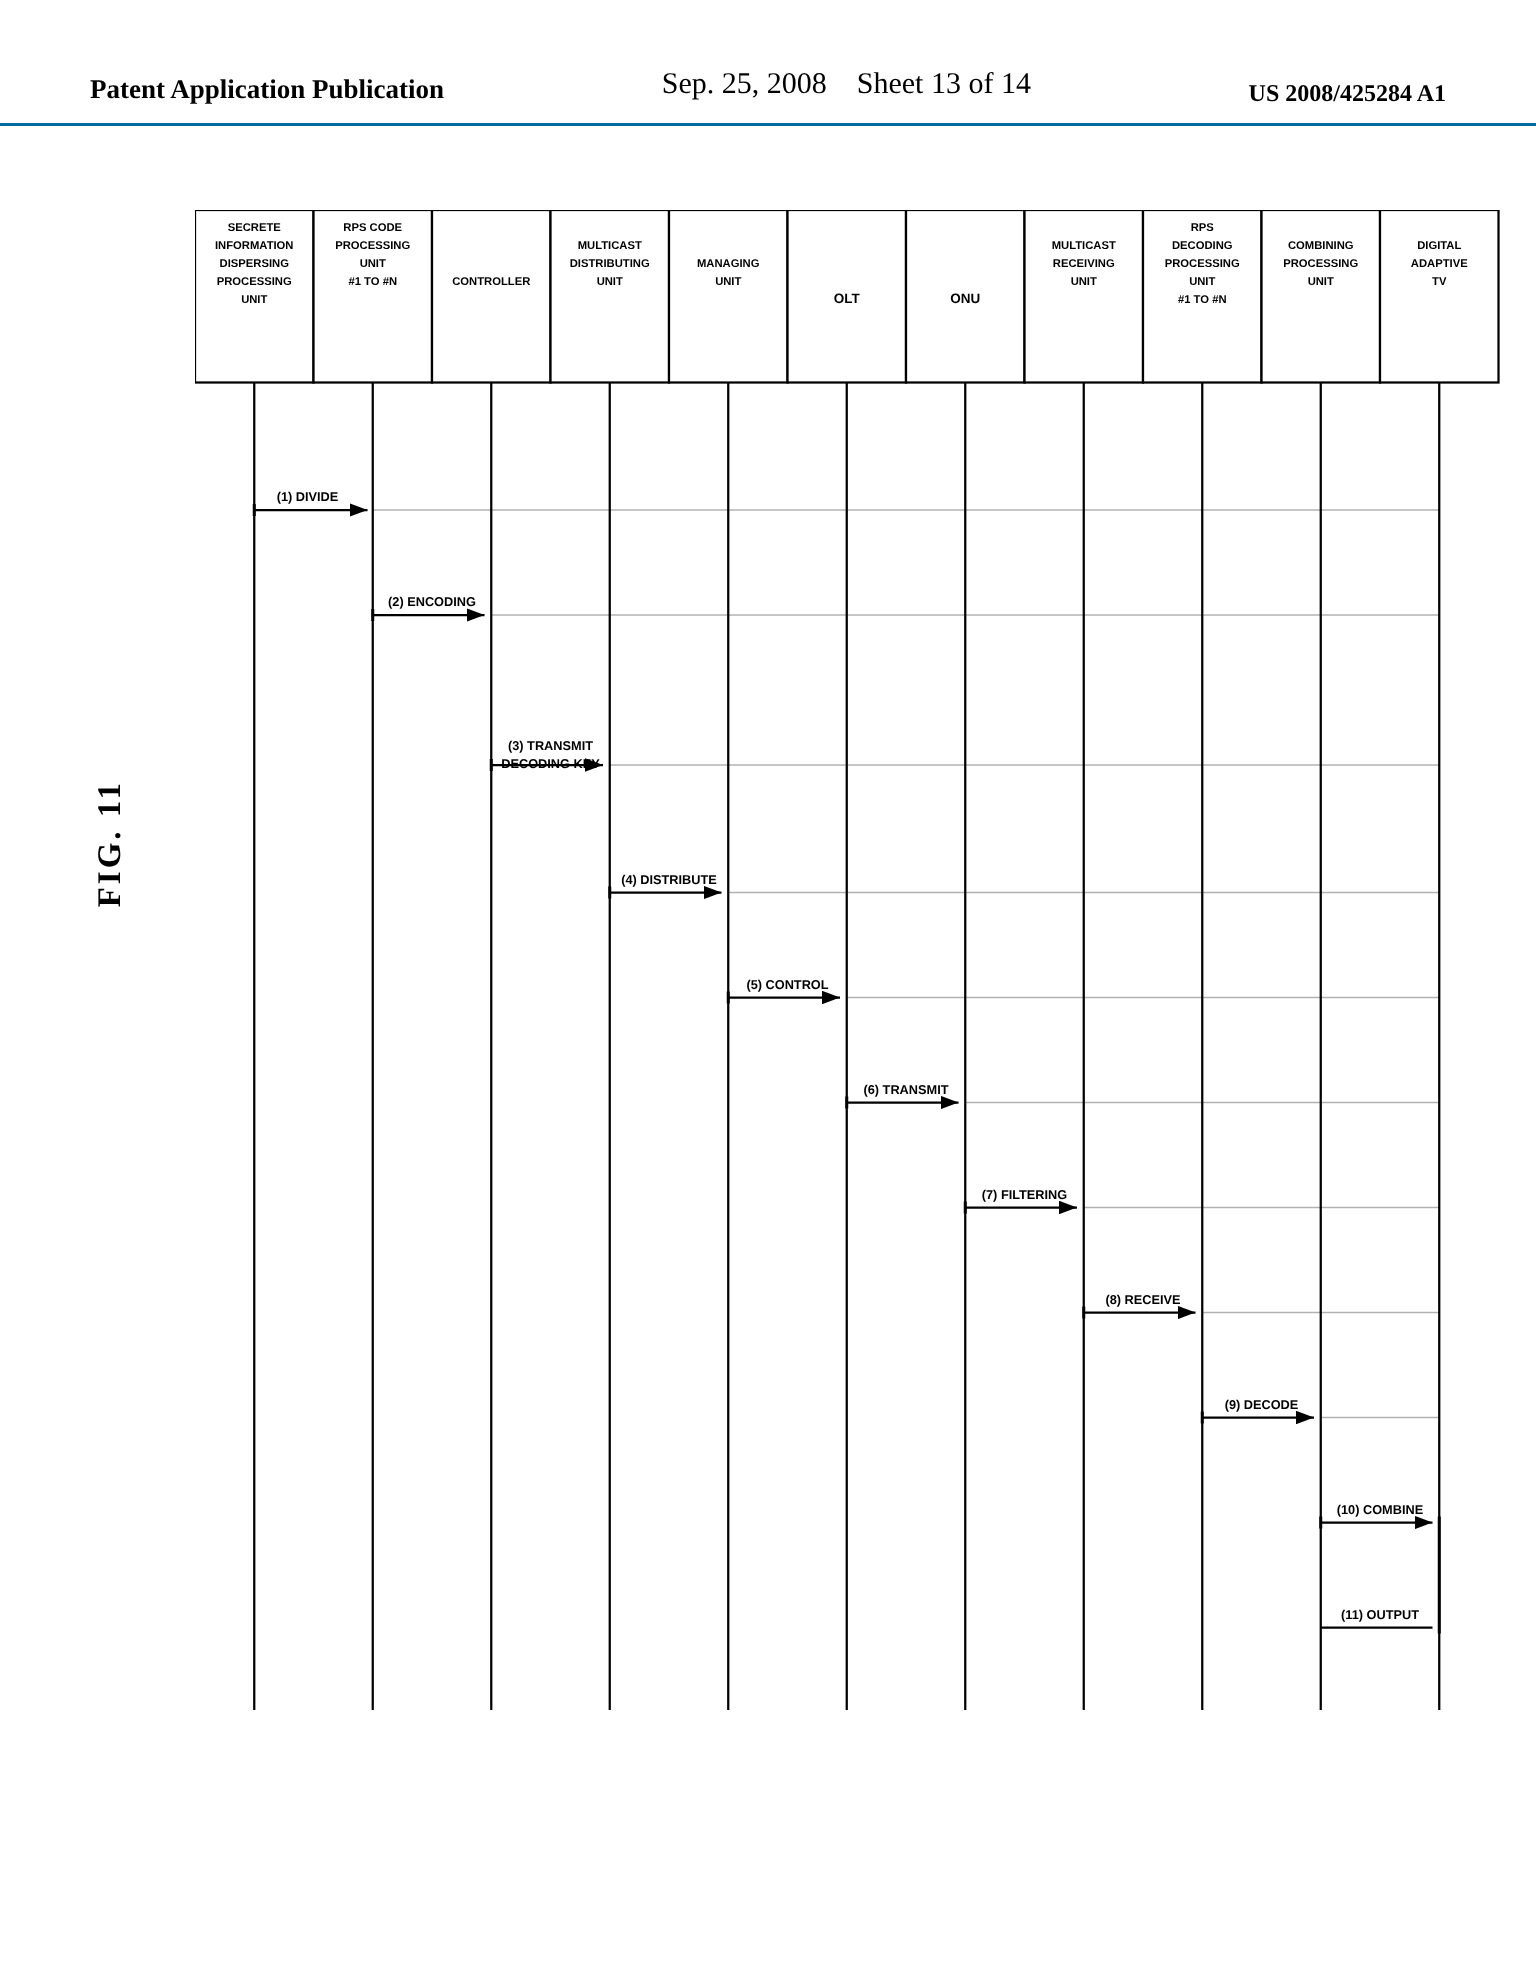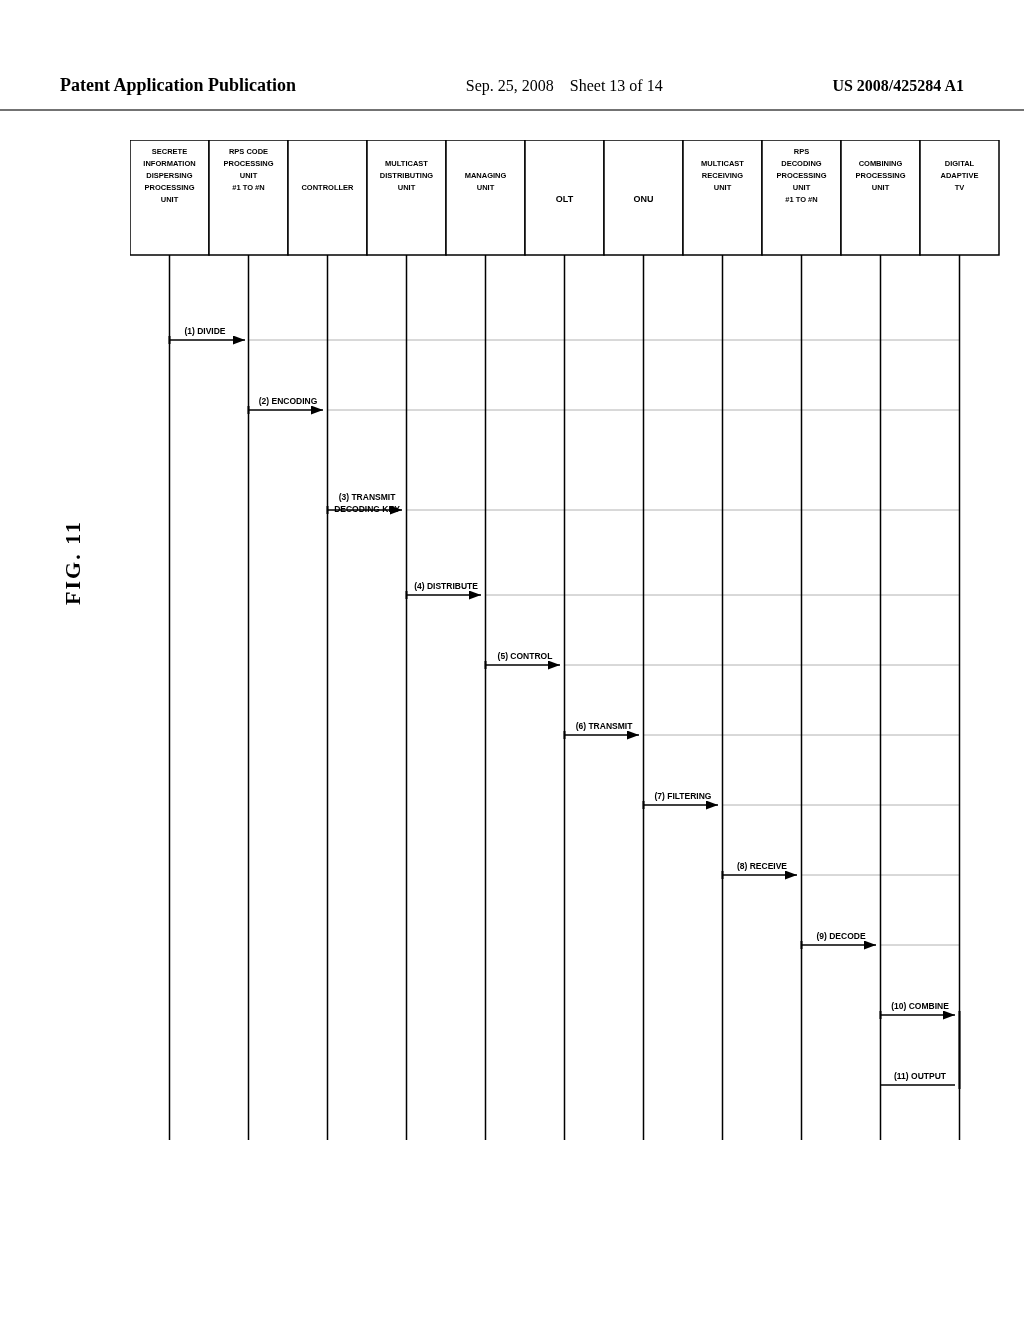--- a/index.html
+++ b/index.html
@@ -8,34 +8,33 @@
       height: 1320px;
       background: #fff;
       font-family: 'Times New Roman', Times, serif;
       overflow: hidden;
       position: relative;
     }
 
     .header {
       display: flex;
       justify-content: space-between;
-      align-items: center;
+      align-items: flex-end;
       padding: 40px 60px 10px 60px;
-      border-bottom: 2px solid #737373;
-      margin-top: 33px;
+      border-bottom: 2px solid #0369a1;
     }
 
     .header-left {
       font-size: 18px;
       font-weight: bold;
       line-height: 1.4;
     }
 
     .header-center {
-      font-size: 16px;
+      font-size: 20px;
       text-align: center;
       line-height: 1.6;
     }
 
     .header-right {
       font-size: 16px;
       font-weight: bold;
       text-align: right;
     }
 

